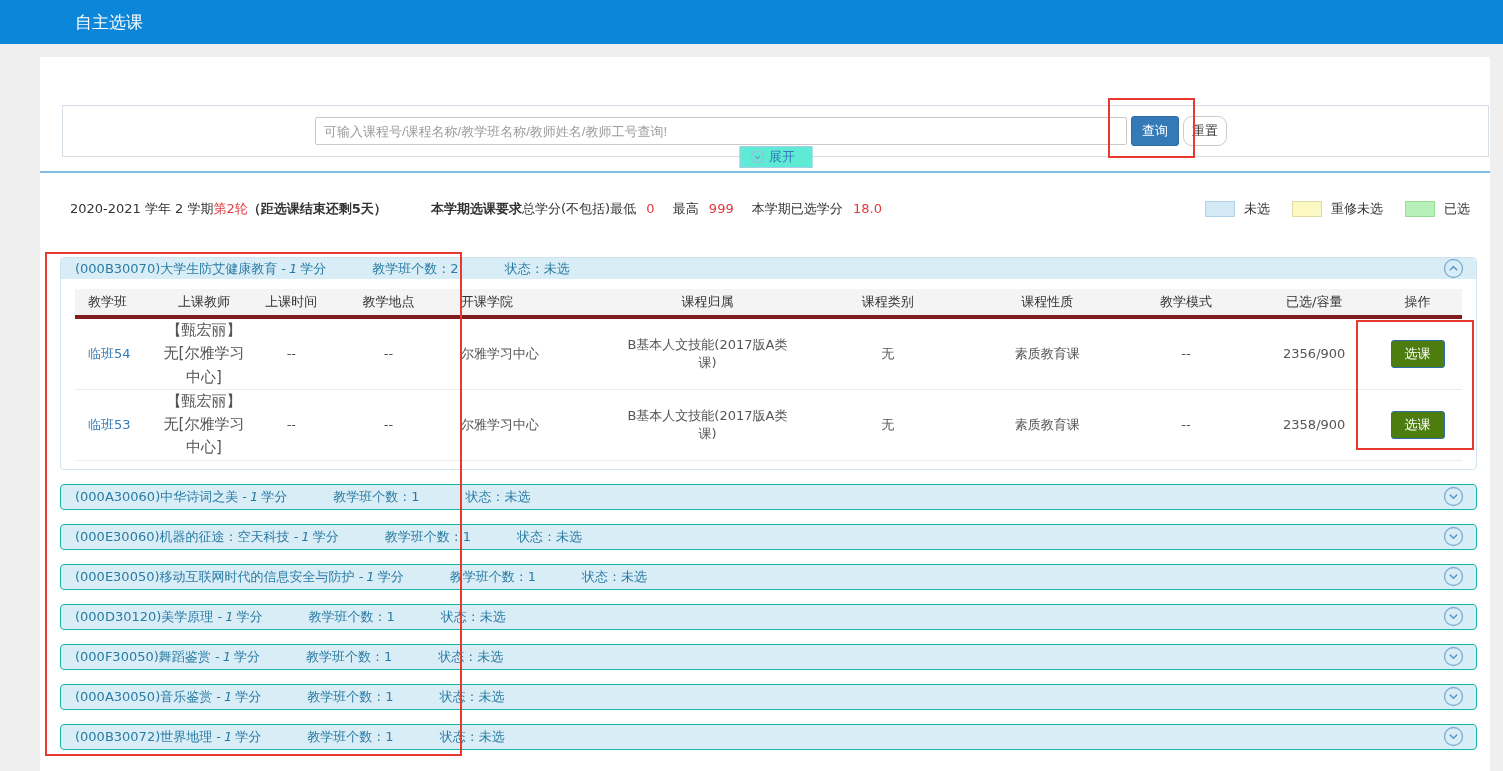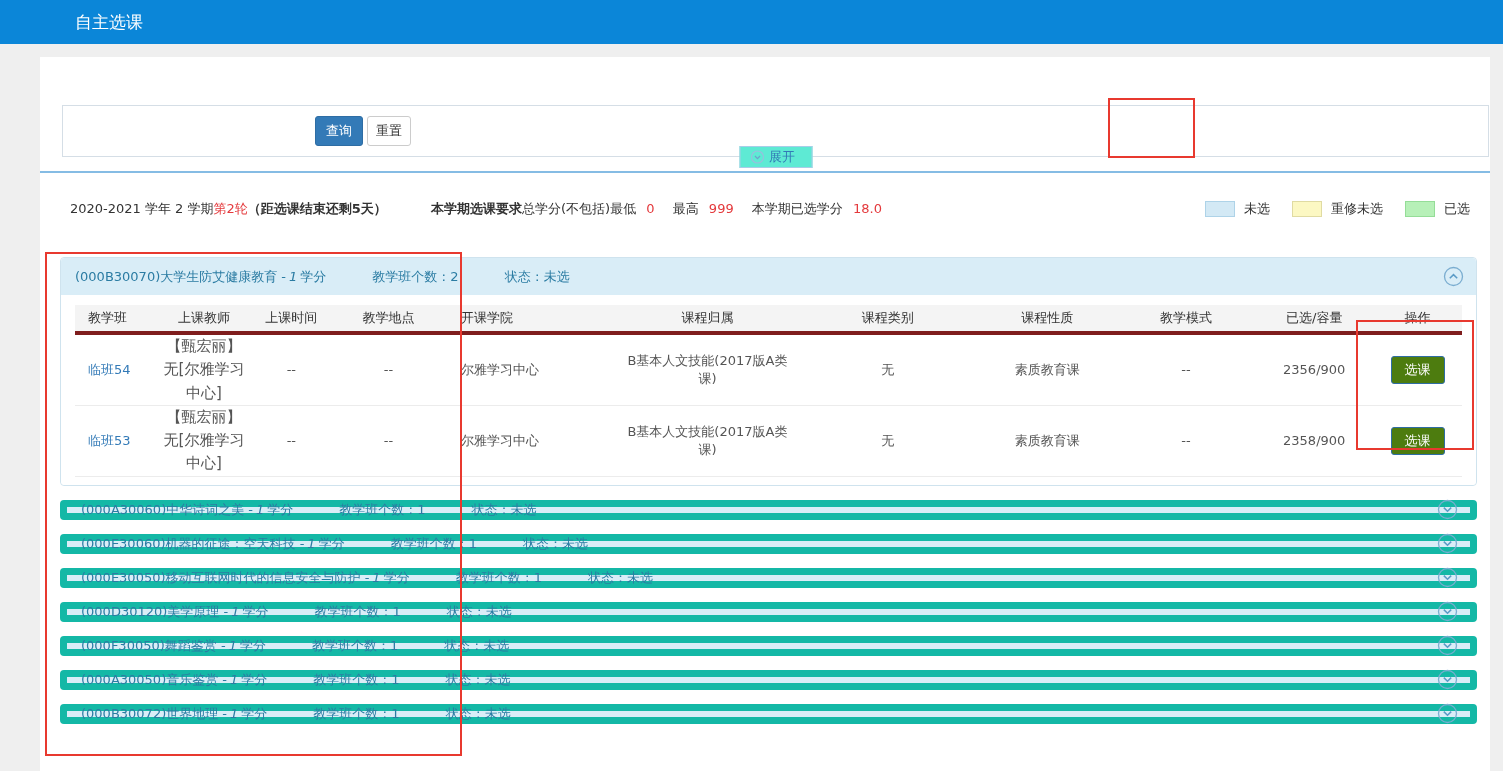--- a/index.html
+++ b/index.html
@@ -15,43 +15,43 @@
 
   
   .main { margin:13px 13px 0 40px; background:#fff; height:714px; padding-top:48px; }
 
   
   .search-panel { margin:0 1px 0 22px; height:52px; border:1px solid #d5dee6; position:relative; background:#fff; }
   .search-row { display:flex; gap:4px; padding:10px 0 0 252px; align-items:center; }
   .search-input { width:812px; height:28px; border:1px solid #c9c9c9; border-radius:2px; padding:0 8px; font-size:13px; color:#333; outline:none; }
   .search-input::placeholder { color:#9d9d9d; }
   .btn-query { width:48px; height:30px; background:#337ab7; border:1px solid #2e6da4; color:#fff; border-radius:3px; font-size:13px; cursor:pointer; }
-  .btn-reset { width:44px; height:30px; background:#fff; border:1px solid #ccc; color:#333; border-radius:3px; font-size:13px; cursor:pointer; }
+  .btn-reset { width:44px; height:30px; background:#fff; border:1px solid #ccc; color:#333; border-radius:9px; font-size:13px; cursor:pointer; }
   .expand-tab { position:absolute; left:50%; bottom:-12px; transform:translateX(-50%);
     background:#5eead4; border:1px solid #a8cde8; color:#337ab7; height:22px;
     padding:0 16px 0 10px; display:flex; align-items:center; gap:5px; cursor:pointer; }
   .blue-line { height:2px; background:#85bce4; margin-top:14px; }
 
   
   .info-bar { display:flex; align-items:center; padding:26px 20px 0 30px; height:46px; }
   .info-left { flex:1; white-space:nowrap; }
   .red { color:#e4393c; }
   .b { font-weight:bold; }
   .sp-sm { margin-left:6px; } .sp-md { margin-left:14px; } .sp-lg { margin-left:40px; }
   .legend { display:flex; align-items:center; }
   .legend-item { display:flex; align-items:center; margin-left:22px; }
   .sw { width:30px; height:16px; border:1px solid #bbb; margin-right:9px; }
 
   
   .course-list { margin:38px 13px 0 20px; }
   .course { margin-bottom:14px; }
   .course.open { border:1px solid #cfe3ee; border-radius:4px; background:#fff; }
-  .course-header { height:20px; background:#d9edf7; border:7px solid #14b8a6; border-radius:4px;
+  .course-header { height:26px; background:#d9edf7; border:1px solid #14b8a6; border-radius:4px;
     display:flex; align-items:center; padding:0 12px 0 14px; color:#2b7ca3; cursor:pointer; }
-  .course.open > .course-header { border:none; border-radius:4px 4px 0 0; height:37px; }
+  .course.open > .course-header { border:none; border-radius:4px 4px 0 0; height:21px; }
   .c-credit { font-style:italic; margin:0 3px; }
   .c-count { margin-left:46px; }
   .c-status { margin-left:46px; }
   .chev { margin-left:auto; display:flex; align-items:center; }
   .course-body { background:#fff; padding-bottom:8px; border-radius:0 0 4px 4px; }
 
   
   .cls-table { width:calc(100% - 28px); margin:10px 14px 0; border-collapse:collapse; table-layout:fixed; }
   .cls-table th { background:#f4f4f4; font-weight:normal; height:28px; text-align:center;
     color:#333; border-bottom:4px solid #7f1d1d; padding:0 4px; overflow:hidden; white-space:nowrap; }
@@ -70,20 +70,21 @@
 <body>
 
 <div class="topbar">
   <div class="topbar-title">自主选课</div>
 </div>
 
 <div class="main">
 
   <div class="search-panel">
     <div class="search-row">
+      <input class="search-input" type="text" placeholder="可输入课程号/课程名称/教学班名称/教师姓名/教师工号查询!" style="">
       <button class="btn-query">查询</button>
       <button class="btn-reset">重置</button>
     </div>
     <div class="expand-tab">
       <span style="display:flex;">
         <svg width="14" height="14" viewBox="0 0 14 14">
             <circle cx="7" cy="7" r="6" fill="none" stroke="#9abede" stroke-width="1.1"></circle>
             <polyline points="4.5,6 7,8.6 9.5,6" fill="none" stroke="#6fa3cc" stroke-width="1.3"></polyline>
           </svg>
       </span>

